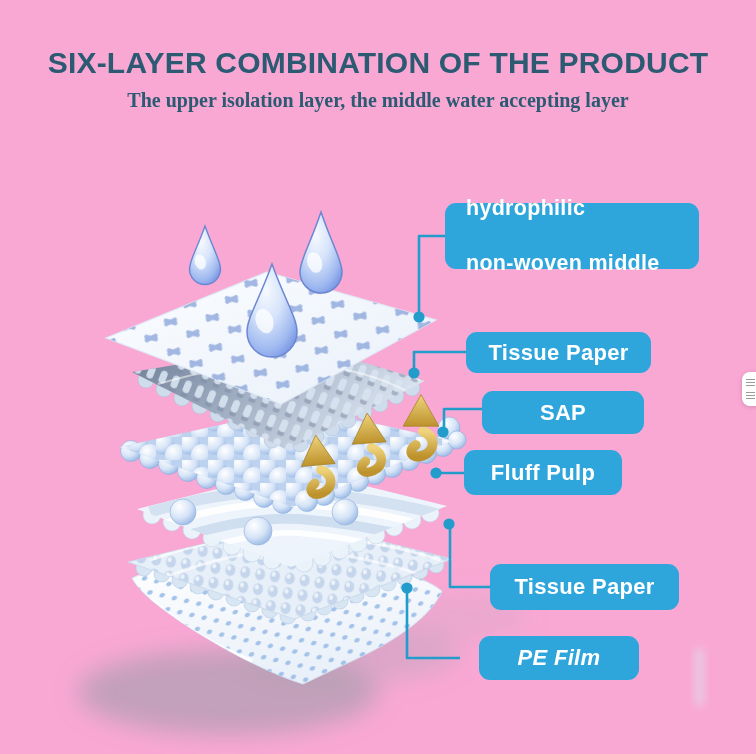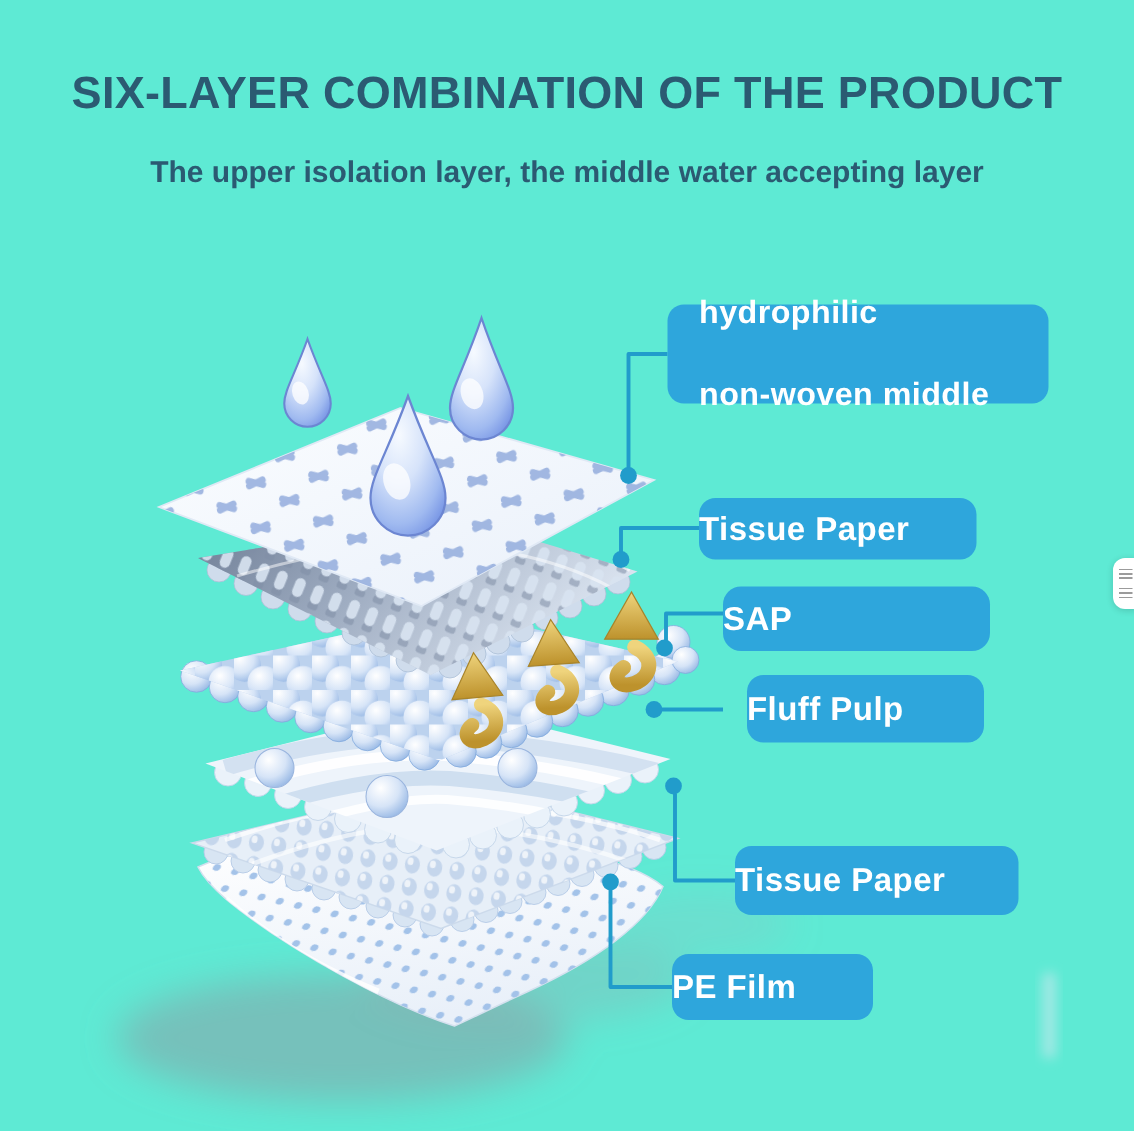--- a/index.html
+++ b/index.html
@@ -1,34 +1,34 @@
 <!DOCTYPE html>
 <html><head>
 <meta charset="utf-8">
 <style>
   html,body{margin:0;padding:0;background:#fff;}
-  .page{position:relative;width:756px;height:754px;background:#5eead4;overflow:hidden;
+  .page{position:relative;width:756px;height:754px;background:#f9a8d4;overflow:hidden;
         font-family:"Liberation Sans","DejaVu Sans",sans-serif;}
   .illus{position:absolute;left:0;top:0;width:756px;height:754px;}
   
   .hdr{position:absolute;left:0;top:0;width:756px;text-align:center;}
   .title{margin:44px 0 0 0;font-size:30px;line-height:38px;font-weight:bold;
          color:#2b5a72;letter-spacing:.2px;}
-  .sub{margin:17px auto 0 auto;font-size:20px;line-height:33px;font-weight:bold;color:#2b5a72;}
+  .sub{margin:2px auto 0 auto;font-size:20px;line-height:33px;font-weight:bold;color:#2b5a72;font-family:Liberation Serif, serif;}
   
   .co{position:absolute;background:#2ea6dc;color:#fff;font-weight:bold;border-radius:11px;
-      display:flex;align-items:center;font-size:22px;letter-spacing:.3px;}
+      display:flex;align-items:center;justify-content:center;font-size:22px;letter-spacing:.3px;}
   .co-1{left:445px;top:203px;width:254px;height:66px;flex-direction:column;
         align-items:flex-start;justify-content:center;padding-left:21px;box-sizing:border-box;
         font-size:21.5px;line-height:27px;gap:28px;}
   .co-2{left:466px;top:332px;width:185px;height:41px;}
-  .co-3{left:482px;top:391px;width:178px;height:43px;border-radius:12px;}
-  .co-4{left:498px;top:450px;width:158px;height:45px;}
+  .co-3{left:482px;top:391px;width:162px;height:43px;}
+  .co-4{left:464px;top:450px;width:158px;height:45px;}
   .co-5{left:490px;top:564px;width:189px;height:46px;}
-  .co-6{left:448px;top:636px;width:134px;height:44px;}
+  .co-6{left:479px;top:636px;width:160px;height:44px;font-style:italic;}
   
   .edge{position:absolute;left:742px;top:372px;width:16px;height:34px;background:#fff;
         border-radius:8px 0 0 8px;box-shadow:0 1px 5px rgba(0,0,0,.16);
         display:flex;flex-direction:column;align-items:center;justify-content:space-evenly;}
   .edge button{width:9px;height:7px;border:none;padding:0;cursor:pointer;
         background:repeating-linear-gradient(#9b9b9b 0 1px,#fff 1px 3px);}
 </style>
 </head>
 <body>
 

